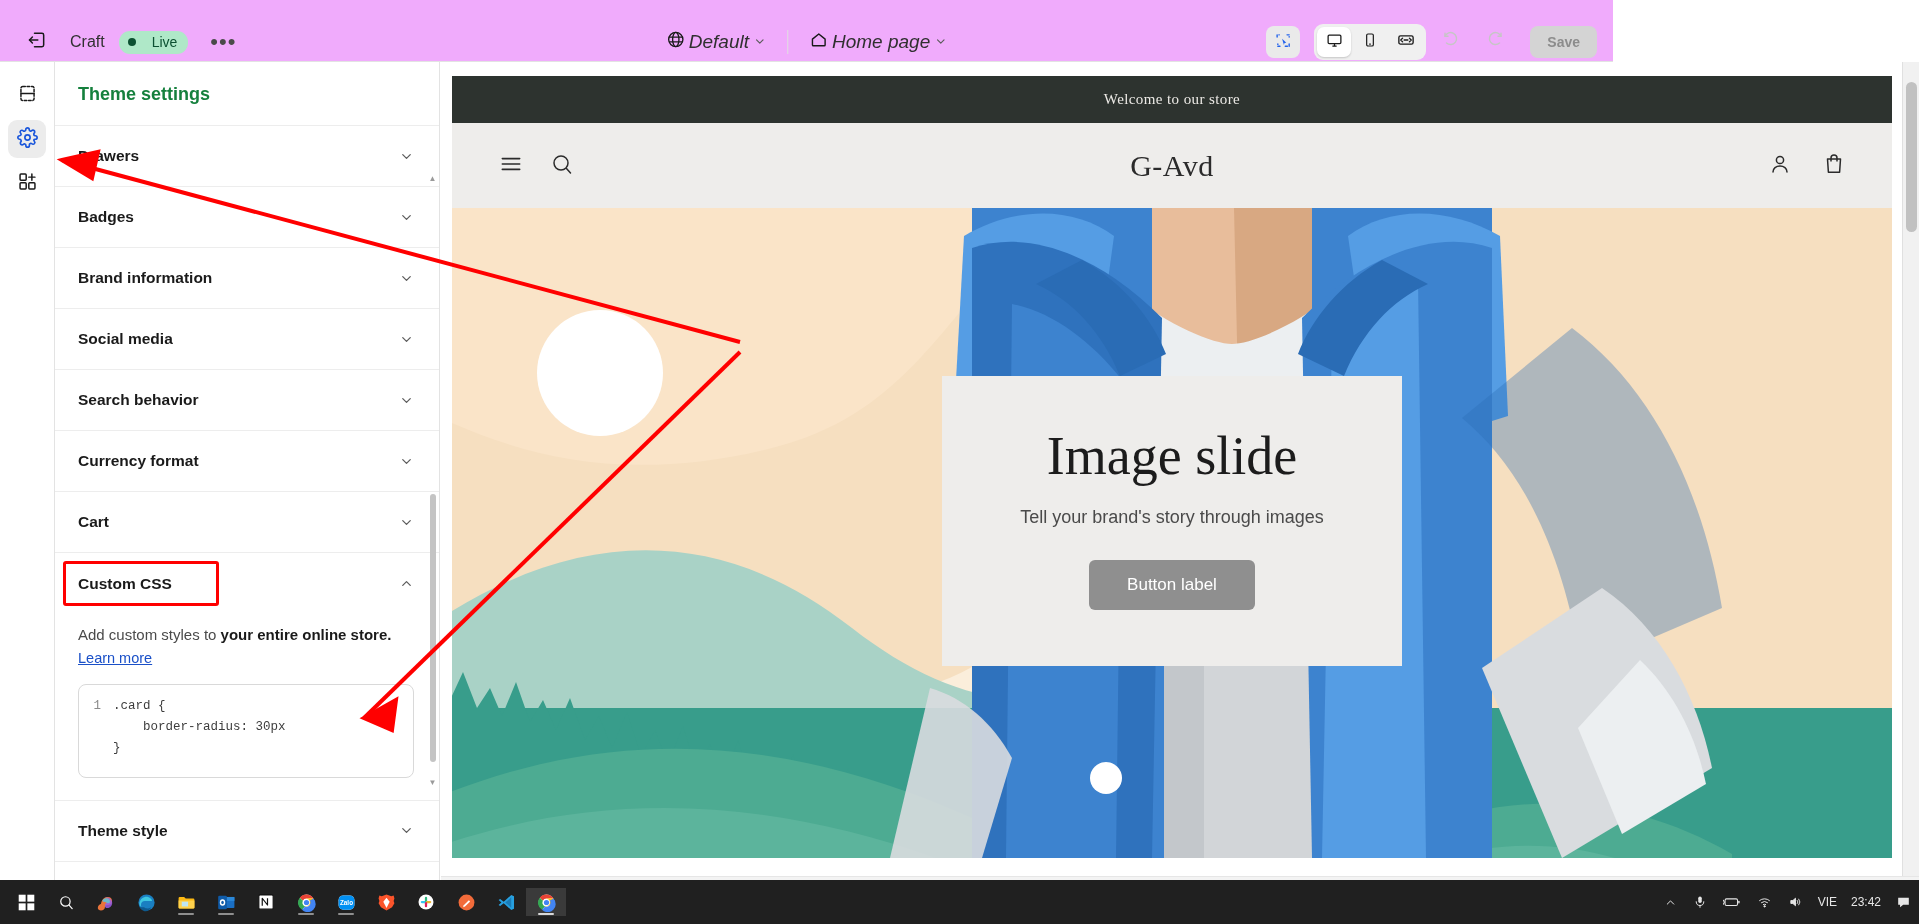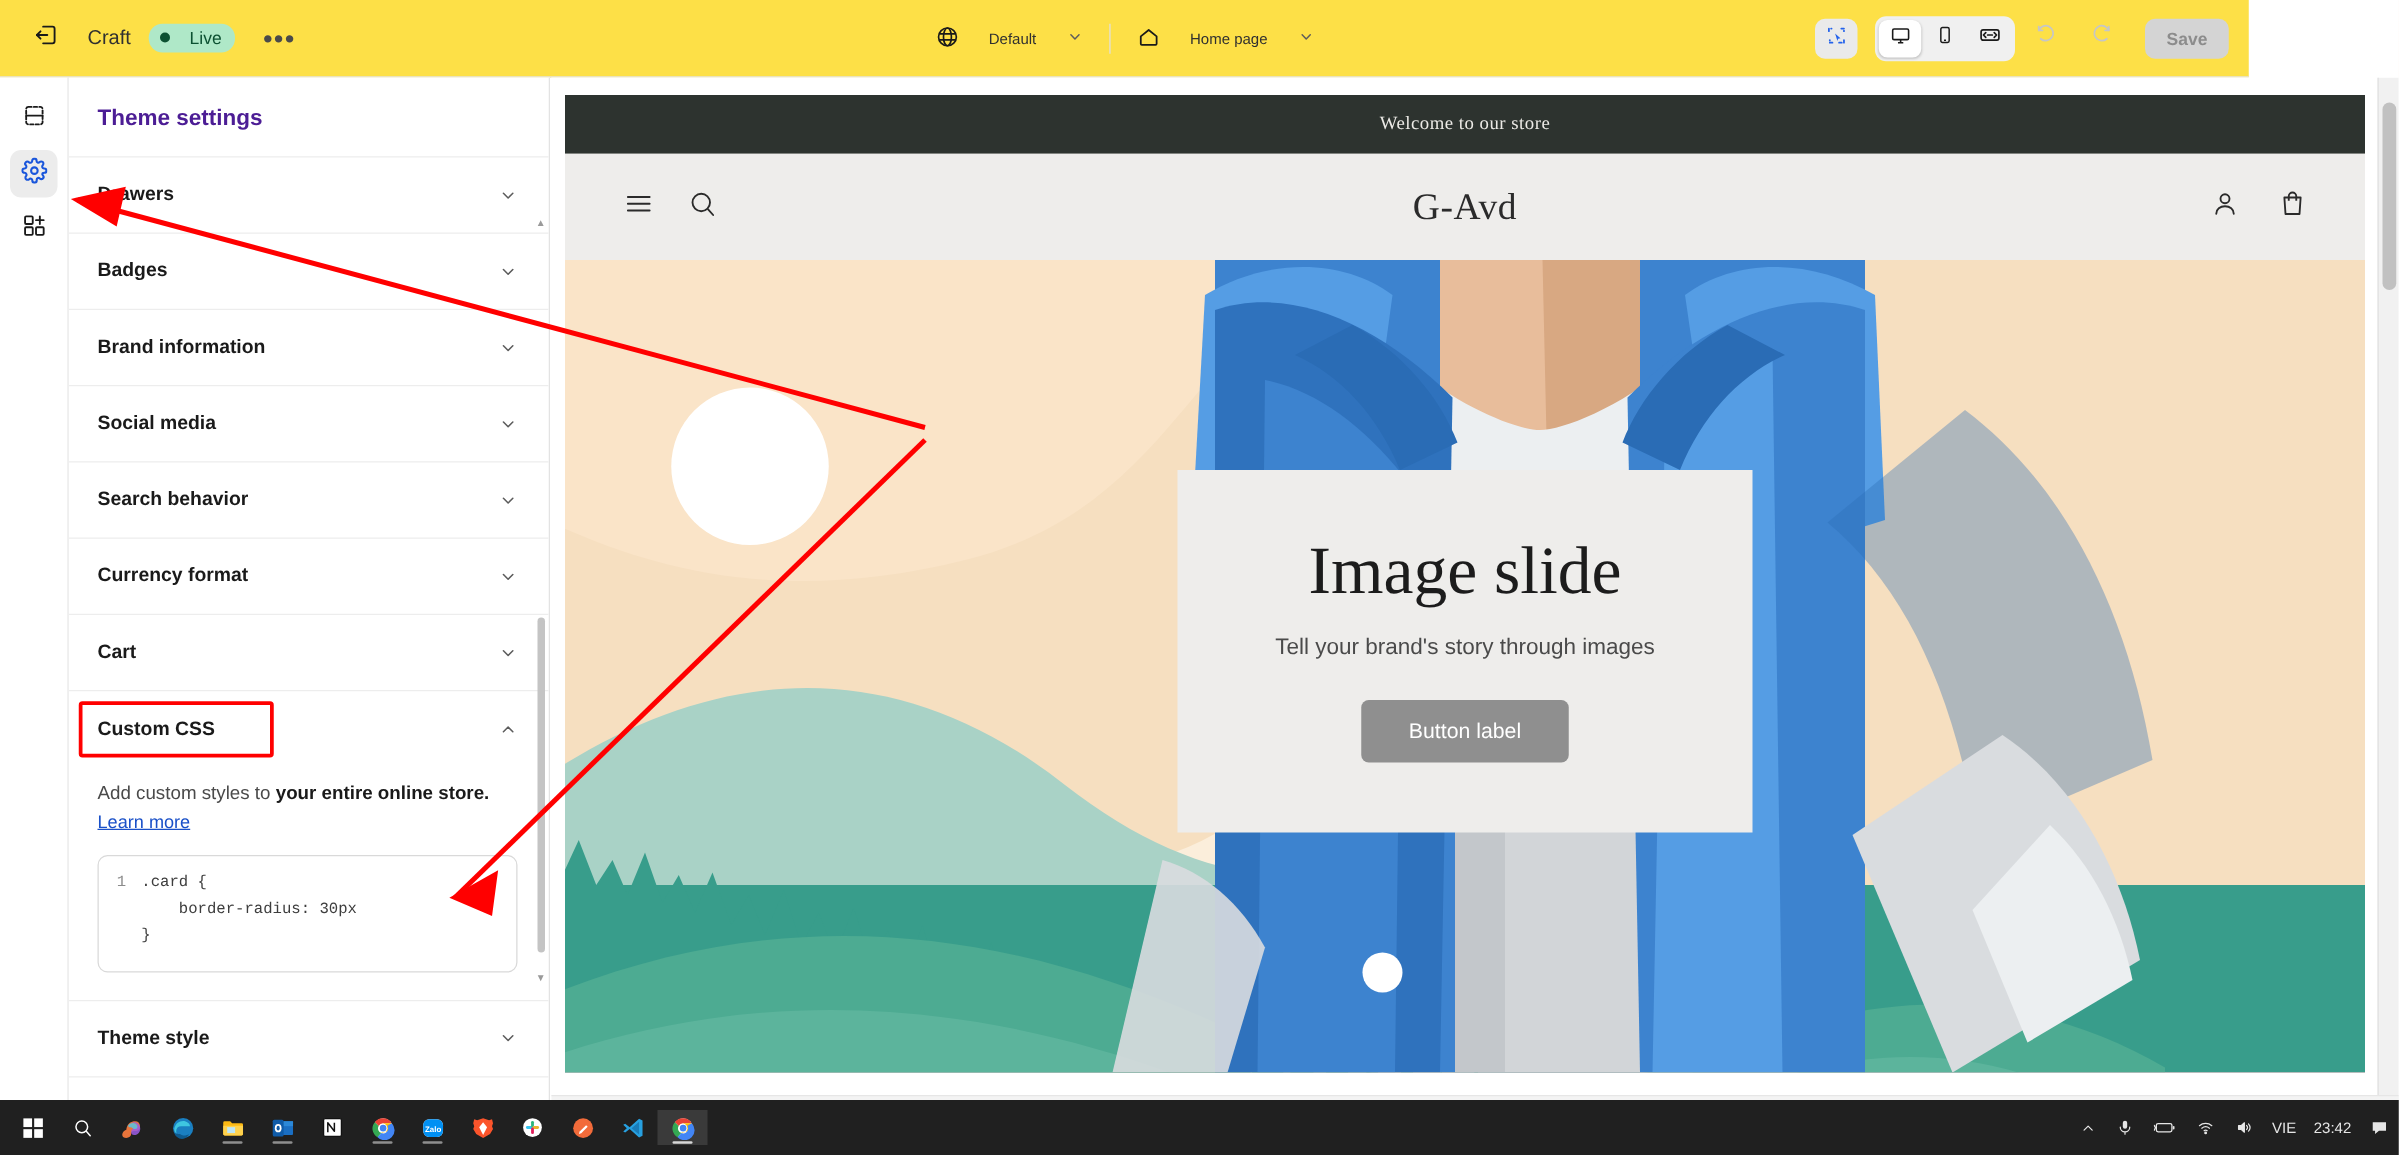--- a/index.html
+++ b/index.html
@@ -6,23 +6,23 @@
   html, body {
     width: 1919px; height: 924px;
     overflow: hidden;
     font-family: "Liberation Sans", sans-serif;
     background: #ffffff;
     -webkit-font-smoothing: antialiased;
   }
 
   
   .topbar {
-    position: absolute; left: 0; top: 0; width: 1799px; height: 62px;
-    background: #fde047; border-bottom: 1px solid #e3e3e3;
-    display: flex; align-items: center;
+    position: absolute; left: 0; top: 0; width: 1613px; height: 62px;
+    background: #f0abfc; border-bottom: 1px solid #e3e3e3;
+    display: flex; align-items: flex-end;
   }
   .tb-left { display: flex; align-items: center; gap: 0; padding-left: 18px; }
   .icon-btn {
     width: 38px; height: 38px; border-radius: 8px;
     display: flex; align-items: center; justify-content: center;
     cursor: pointer; background: transparent; border: none;
   }
   .theme-name {
     font-size: 16px; color: #303030; margin-left: 14px; margin-right: 14px;
     font-weight: 400; white-space: nowrap;
@@ -36,23 +36,23 @@
   .dots {
     margin-left: 14px; font-size: 22px; color: #4a4a4a; letter-spacing: 1px;
     cursor: pointer; line-height: 10px; padding: 10px 8px; border-radius: 8px;
   }
 
   .tb-center {
     position: absolute; left: 50%; transform: translateX(-50%);
     display: flex; align-items: center; gap: 0;
   }
   .selector {
-    display: flex; align-items: center; gap: 24px;
+    display: flex; align-items: center; gap: 4px;
     padding: 7px 11px; border-radius: 8px; cursor: pointer;
-    font-size: 12px; color: #303030; white-space: nowrap;
+    font-size: 19px; color: #303030; white-space: nowrap; font-style: italic;
   }
   .vdiv { width: 1px; height: 24px; background: #e0e0e0; margin: 0 10px; }
 
   .tb-right {
     position: absolute; right: 16px; display: flex; align-items: center; gap: 6px;
   }
   .device-group {
     background: #f0f0f0; border-radius: 9px; padding: 3px;
     display: flex; align-items: center; gap: 2px; margin-left: 8px;
   }
@@ -81,21 +81,21 @@
     display: flex; align-items: center; justify-content: center; cursor: pointer;
   }
   .rail-btn.active { background: #ececec; }
 
   
   .panel {
     position: absolute; left: 55px; top: 62px; width: 385px; height: 834px;
     background: #ffffff; border-right: 1px solid #e3e3e3; overflow: hidden;
   }
   .panel-title {
-    font-size: 18px; font-weight: 700; color: #4c1d95;
+    font-size: 18px; font-weight: 700; color: #15803d;
     padding: 22px 0 20px 23px; border-bottom: 1px solid #ededed;
   }
   .panel-scroll { position: relative; height: 772px; overflow: hidden; }
   .acc-row {
     display: flex; align-items: center; justify-content: space-between;
     padding: 0 25px 0 23px; height: 61px;
     border-bottom: 1px solid #ededed; cursor: pointer;
   }
   .acc-label { font-size: 15.5px; font-weight: 700; color: #1a1a1a; }
   .chev { color: #5c5c5c; display: flex; }

